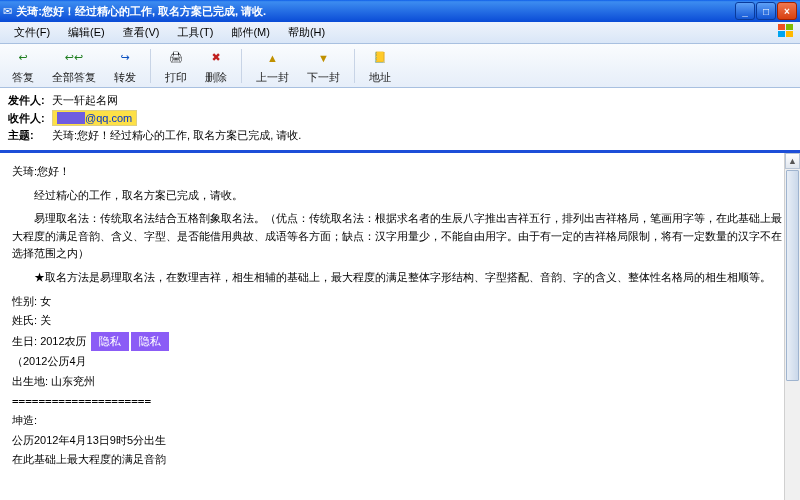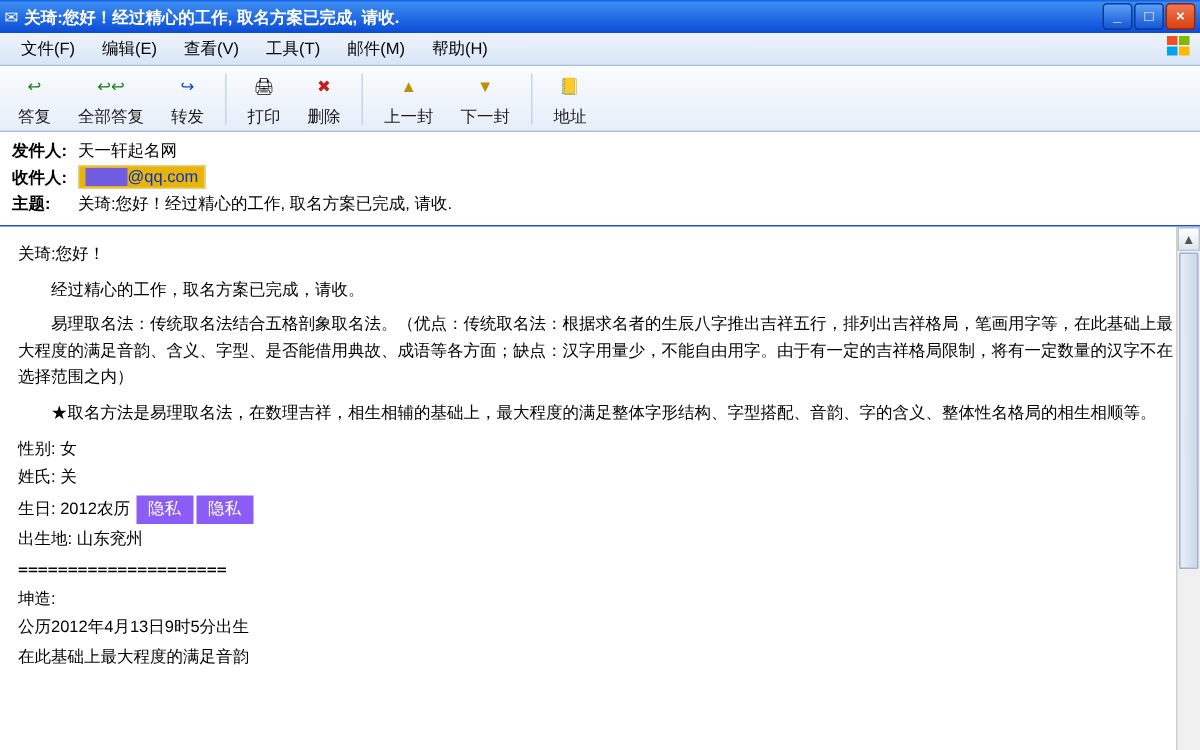--- a/index.html
+++ b/index.html
@@ -13,33 +13,33 @@
 .menubar { background: linear-gradient(to bottom,#eef3fb,#d9e6f7); height: 22px; display: flex; align-items: center; padding: 0 6px; gap: 2px; border-bottom: 1px solid #a8c0e0; position: relative; }
 .menubar .mi { padding: 2px 8px; cursor: default; }
 .menubar .winflag { position: absolute; right: 4px; top: 2px; width: 18px; height: 16px; }
 .winflag div { width: 7px; height: 6px; position: absolute; }
 .wf1{background:#f25022;left:0;top:0}.wf2{background:#7fba00;left:8px;top:0}.wf3{background:#00a4ef;left:0;top:7px}.wf4{background:#ffb900;left:8px;top:7px}
 .toolbar { background: linear-gradient(to bottom,#fafcfe,#e6eef9); height: 44px; display: flex; align-items: center; padding: 0 6px; gap: 6px; border-bottom: 1px solid #a8c0e0; }
 .tool { display: flex; flex-direction: column; align-items: center; gap: 1px; padding: 2px 6px; cursor: pointer; }
 .tool .icn { width: 22px; height: 22px; display: flex; align-items: center; justify-content: center; }
 .tool .lbl { font-size: 11px; color: #1a1a1a; }
 .sep { width: 1px; height: 34px; background: #c8d4e6; margin: 0 2px; }
-.mailhdr { padding: 4px 8px 6px 8px; border-bottom: 1px solid #1d4ed8; background: #fff; }
+.mailhdr { padding: 4px 8px 6px 8px; border-bottom: 3px solid #1d4ed8; background: #fff; }
 .mailhdr .row { display: flex; align-items: center; margin: 1px 0; }
 .mailhdr .lab { width: 44px; font-weight: bold; }
 .mailhdr .val { }
 .body { padding: 8px 12px; line-height: 1.6; overflow: auto; height: calc(500px - 22px - 22px - 44px - 60px); position: relative; }
 .body p { margin: 2px 0; }
 .body .para { margin: 6px 0; }
 .tag { background: #8b5cf6; color: #fff; padding: 1px 8px; display: inline-block; margin: 0 1px; }
 .divline { letter-spacing: 0; font-family: monospace; }
 .scrollbar { position: absolute; right: 0; top: 0; width: 16px; height: 100%; background: #f0f0f0; border-left: 1px solid #d0d0d0; }
 .scrollbar .arr { height: 16px; background: linear-gradient(to bottom,#fefefe,#e0e6ee); border: 1px solid #b8c4d4; display: flex; align-items: center; justify-content: center; font-size: 9px; color: #555; }
 .scrollbar .thumb { position: absolute; left: 1px; right: 1px; top: 17px; height: 60%; background: linear-gradient(to right,#e8eef6,#cad8ea); border: 1px solid #9fb4cf; border-radius: 1px; }
-.qqbar { background:#eab308; border:1px solid #e0d080; padding:1px 4px; margin:1px 0; color:#0033cc; font-size:10px; display:inline-block;}
+.qqbar { background:#fde047; border:1px solid #e0d080; padding:1px 4px; margin:1px 0; color:#0033cc; font-size:10px; display:inline-block;}
 </style>
 </head>
 <body>
 
 <div class="titlebar">
   <div class="left">
     <span>✉</span>
     <span class="title">关琦:您好！经过精心的工作, 取名方案已完成, 请收.</span>
   </div>
   <div class="wctrl">
@@ -118,20 +118,21 @@
 </div>
 
 <div class="body">
   <p>关琦:您好！</p>
   <p class="para">  <span>经过精心的工作，取名方案已完成，请收。</span></p>
   <p class="para">  <span>易理取名法：传统取名法结合五格剖象取名法。（优点：传统取名法：根据求名者的生辰八字推出吉祥五行，排列出吉祥格局，笔画用字等，在此基础上最大程度的满足音韵、含义、字型、是否能借用典故、成语等各方面；缺点：汉字用量少，不能自由用字。由于有一定的吉祥格局限制，将有一定数量的汉字不在选择范围之内）</span></p>
   <p class="para">  <span>★取名方法是易理取名法，在数理吉祥，相生相辅的基础上，最大程度的满足整体字形结构、字型搭配、音韵、字的含义、整体性名格局的相生相顺等。</span></p>
   <p><span>性别:</span> <span>女</span></p>
   <p><span>姓氏:</span> <span>关</span></p>
   <p><span>生日:</span> <span>2012农历</span> <span class="tag">隐私</span><span class="tag">隐私</span></p>
+  <p><span>（2012公历4月</span></p>
   <p>出生地: 山东兖州</p>
   <p class="divline">=====================</p>
   <p>坤造:</p>
   <p>公历2012年4月13日9时5分出生</p>
   <p>在此基础上最大程度的满足音韵</p>
   <br>
   
   <br>
   
   

